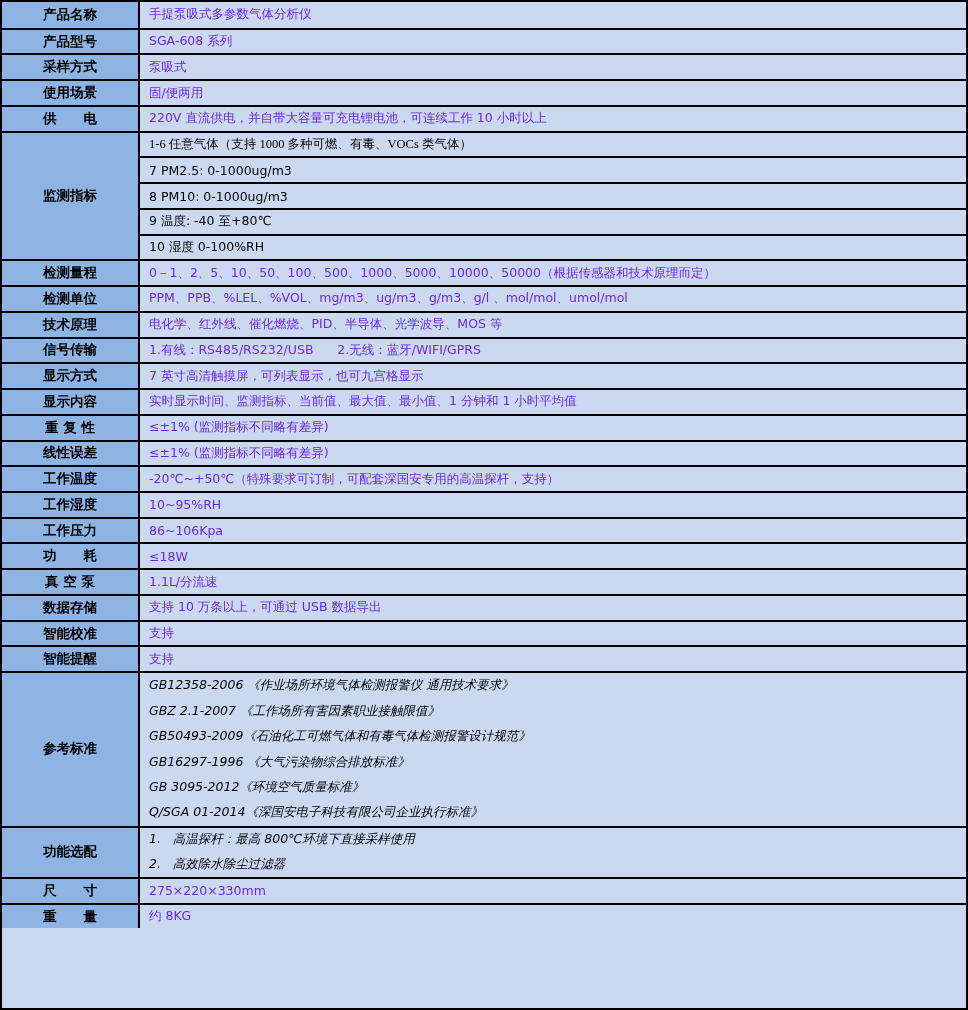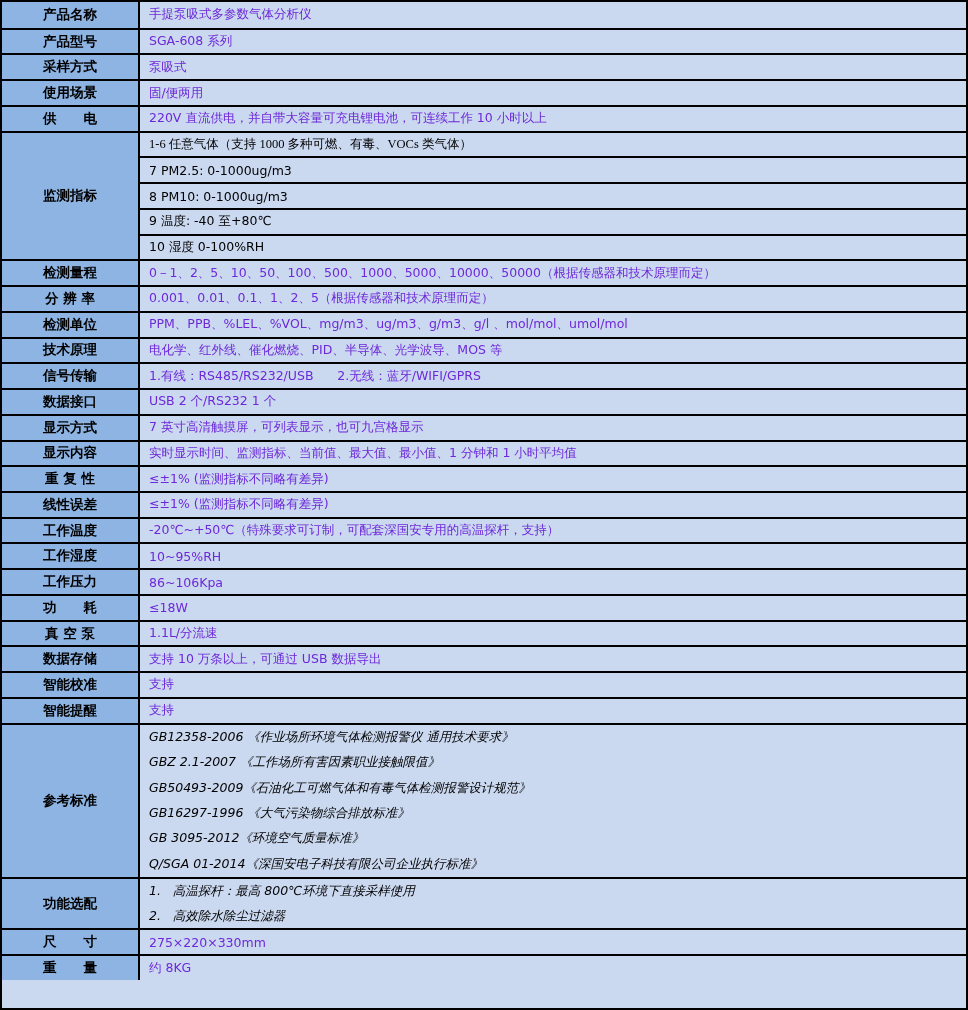--- a/index.html
+++ b/index.html
@@ -120,44 +120,36 @@
       <div class="sub-cell">9 温度: -40 至+80℃</div>
       <div class="sub-cell">10 湿度 0-100%RH</div>
     </div>
   </div>
 
   <div class="row">
     <div class="label-cell">检测量程</div>
     <div class="value-cell">0－1、2、5、10、50、100、500、1000、5000、10000、50000（根据传感器和技术原理而定）</div>
   </div>
 
-  <div class="row">
-    <div class="label-cell">分 辨 率</div>
-    <div class="value-cell">0.001、0.01、0.1、1、2、5（根据传感器和技术原理而定）</div>
-  </div>
 
   <div class="row">
     <div class="label-cell">检测单位</div>
     <div class="value-cell">PPM、PPB、%LEL、%VOL、mg/m3、ug/m3、g/m3、g/l 、mol/mol、umol/mol</div>
   </div>
 
   <div class="row">
     <div class="label-cell">技术原理</div>
     <div class="value-cell">电化学、红外线、催化燃烧、PID、半导体、光学波导、MOS 等</div>
   </div>
 
   <div class="row">
     <div class="label-cell">信号传输</div>
     <div class="value-cell">1.有线：RS485/RS232/USB      2.无线：蓝牙/WIFI/GPRS</div>
   </div>
 
-  <div class="row">
-    <div class="label-cell">数据接口</div>
-    <div class="value-cell">USB 2 个/RS232 1 个</div>
-  </div>
 
   <div class="row">
     <div class="label-cell">显示方式</div>
     <div class="value-cell">7 英寸高清触摸屏，可列表显示，也可九宫格显示</div>
   </div>
 
   <div class="row">
     <div class="label-cell">显示内容</div>
     <div class="value-cell">实时显示时间、监测指标、当前值、最大值、最小值、1 分钟和 1 小时平均值</div>
   </div>

